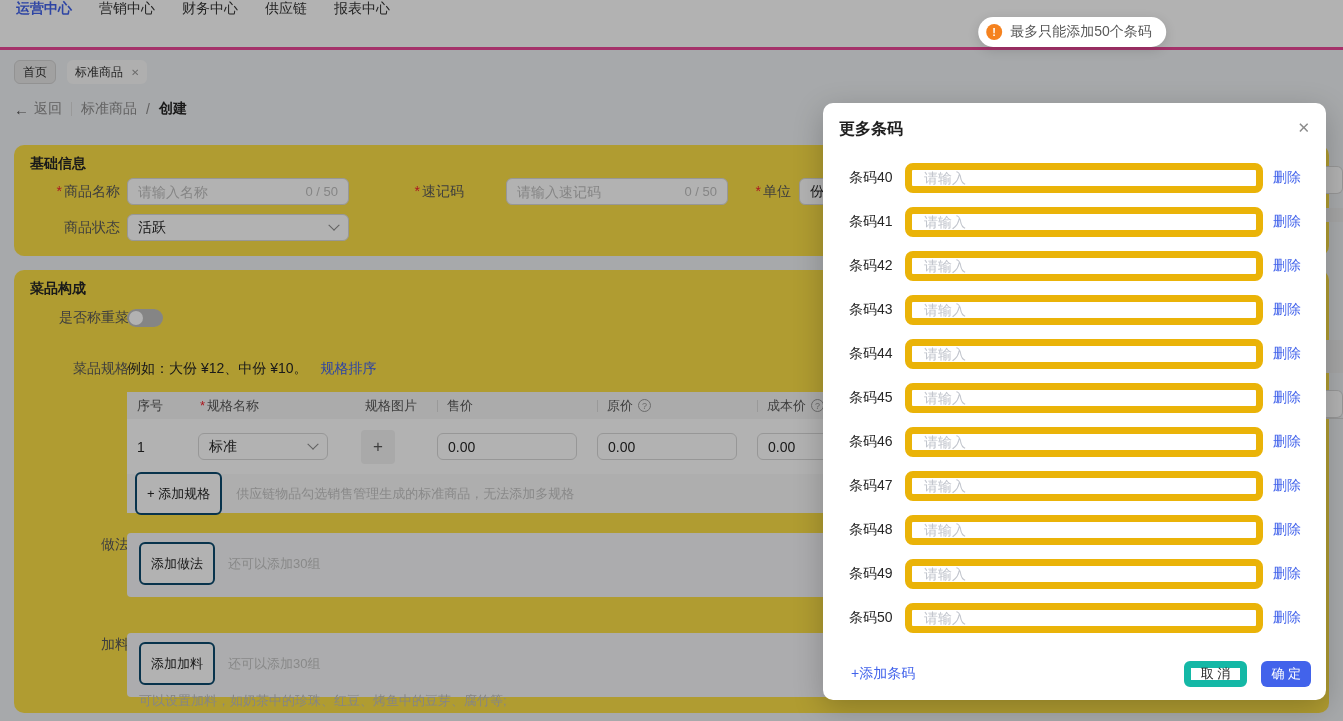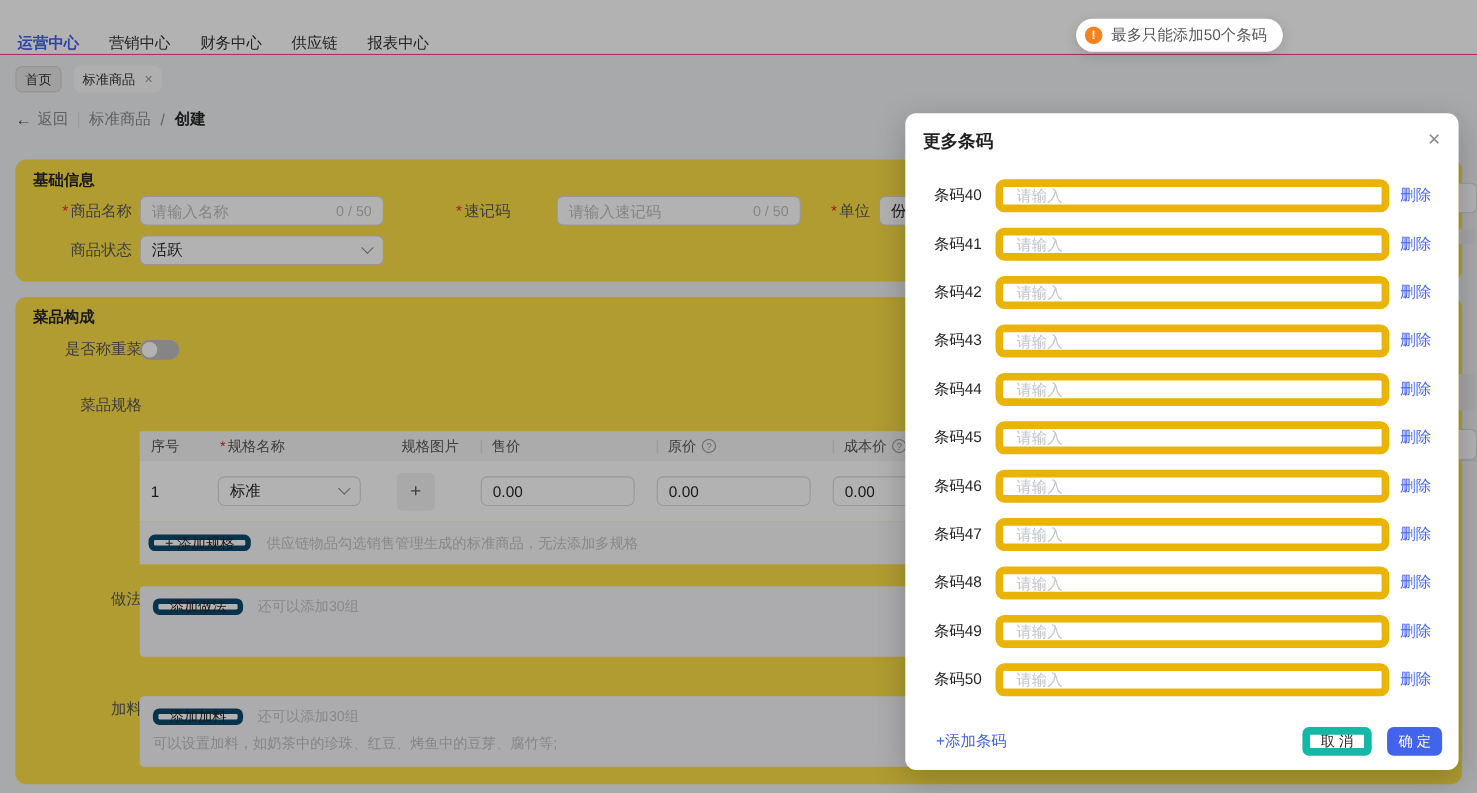--- a/index.html
+++ b/index.html
@@ -4,21 +4,21 @@
 <style>
   * { margin:0; padding:0; box-sizing:border-box; }
   html,body { width:1343px; height:721px; }
   body {
     position:relative; overflow:hidden;
     font-family:"Liberation Sans","DejaVu Sans",sans-serif;
     background:#f0f2f5; color:#262626; font-size:14px;
   }
   
   .topnav { position:absolute; top:0; left:0; right:0; height:50px; background:#fff;
-    border-bottom:1px solid #ec4899; display:flex; align-items:flex-end; gap:27px; padding-left:16px; z-index:1; }
+    border-bottom:3px solid #ec4899; display:flex; align-items:flex-start; gap:27px; padding-left:16px; z-index:1; }
   .nav-item { font-size:14px; color:#333; cursor:pointer; white-space:nowrap; }
   .nav-item.active { color:var(--accent); font-weight:700; }
   
   .tabbar { position:absolute; top:55px; left:0; right:0; height:34px; display:flex; align-items:center; gap:11px; padding-left:14px; }
   .tab { height:24px; border-radius:6px; display:inline-flex; align-items:center; gap:8px; padding:0 8px; font-size:12px; color:#333; cursor:pointer; }
   .tab.home { background:#e7e7e7; border:1px solid #d2d2d2; }
   .tab.active { background:#fbfbfb; }
   .tab .tab-close { color:#9a9a9a; font-size:10px; }
   
   .breadcrumb { position:absolute; top:99px; left:14px; height:20px; display:flex; align-items:center; gap:9px; font-size:14px; }
@@ -57,21 +57,21 @@
   .c1{width:63px;} .c2{width:165px;} .c3{width:72px;} .c4{width:160px;} .c5{width:160px;} .c6{flex:1;}
   .hdiv { width:1px; height:12px; background:#dcdcdc; margin-right:9px; }
   .help { width:13px; height:13px; border:1px solid #9b9b9b; border-radius:50%; color:#9b9b9b; font-size:9px;
     display:inline-flex; align-items:center; justify-content:center; margin-left:5px; cursor:pointer; }
   .t-body { display:flex; align-items:center; height:55px; background:#fff; }
   .sel-spec { position:relative; width:130px; height:27px; margin-left:-2px; }
   .img-add { width:34px; height:34px; background:#f2f2f2; border-radius:4px; color:#595959; font-size:17px;
     display:flex; align-items:center; justify-content:center; cursor:pointer; margin-left:-4px; }
   .price { width:140px; height:27px; position:relative; }
   .t-foot { display:flex; align-items:center; height:39px; background:#fafafa; gap:14px; padding-left:8px; }
-  .btn-ghost { height:15px; padding:0 10px; background:#fff; border:5px solid #0c4a6e; border-radius:6px;
+  .btn-ghost { height:43px; padding:0 10px; background:#fff; border:2px solid #0c4a6e; border-radius:6px;
     font-size:13px; color:#262626; display:inline-flex; align-items:center; cursor:pointer; white-space:nowrap; font-family:inherit; }
   .muted { color:#c4c4c4; font-size:13px; }
   
   .grp-label { position:absolute; left:16px; width:99px; text-align:right; font-size:14px; color:#595959; }
   .grp-block { position:absolute; left:113px; width:1188px; height:64px; background:#f6f7f9; border-radius:4px; padding:9px 12px; }
   .grp-row1 { display:flex; align-items:center; gap:13px; }
   .grp-desc { margin-top:7px; font-size:13px; color:#bfbfbf; }
   
   .frag { position:absolute; left:1326px; width:17px; }
   .frag.inputend { border:1px solid #d9d9d9; border-left:none; border-radius:0 6px 6px 0; background:#fff; }
@@ -172,20 +172,24 @@
 
 <section class="card card2">
   <div class="card-title">菜品构成</div>
 
   <div class="lbl" style="top:34px;left:16px;width:99px;">是否称重菜</div>
   <div class="toggle">
       <span class="knob"></span>
     </div>
 
   <div class="lbl" style="top:88px;left:16px;width:99px;height:20px;line-height:20px;">菜品规格</div>
+  <div class="spec-hint">
+    <span>例如：大份 ¥12、中份 ¥10。</span>
+    <span class="link">规格排序</span>
+  </div>
 
   <div class="spec-table">
     <div class="t-head">
       <div class="cell c1">
           <span>序号</span>
         </div>
       <div class="cell c2">
         <span class="star">*</span>
         <span>规格名称</span>
       </div>

